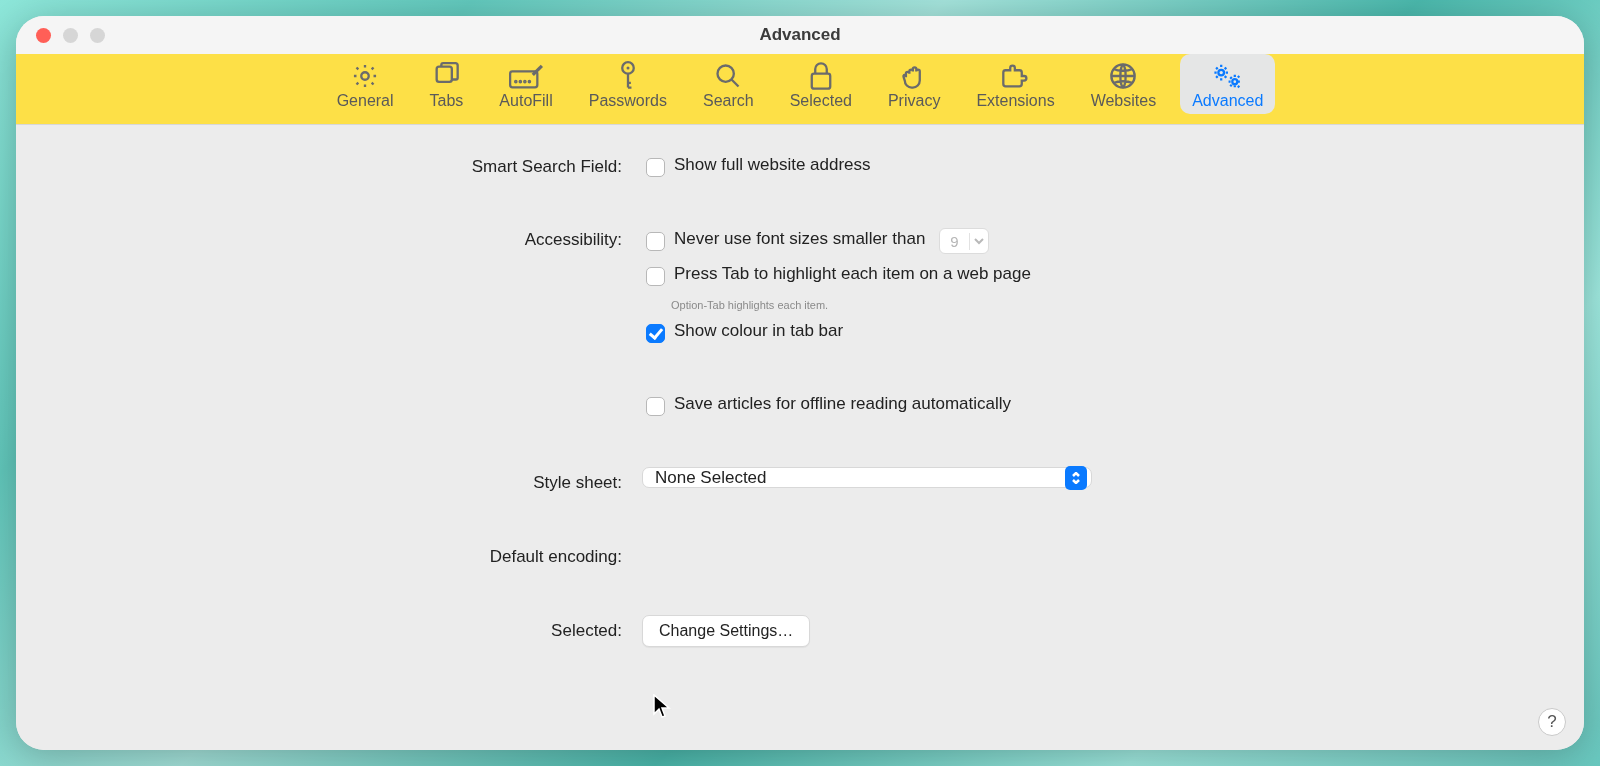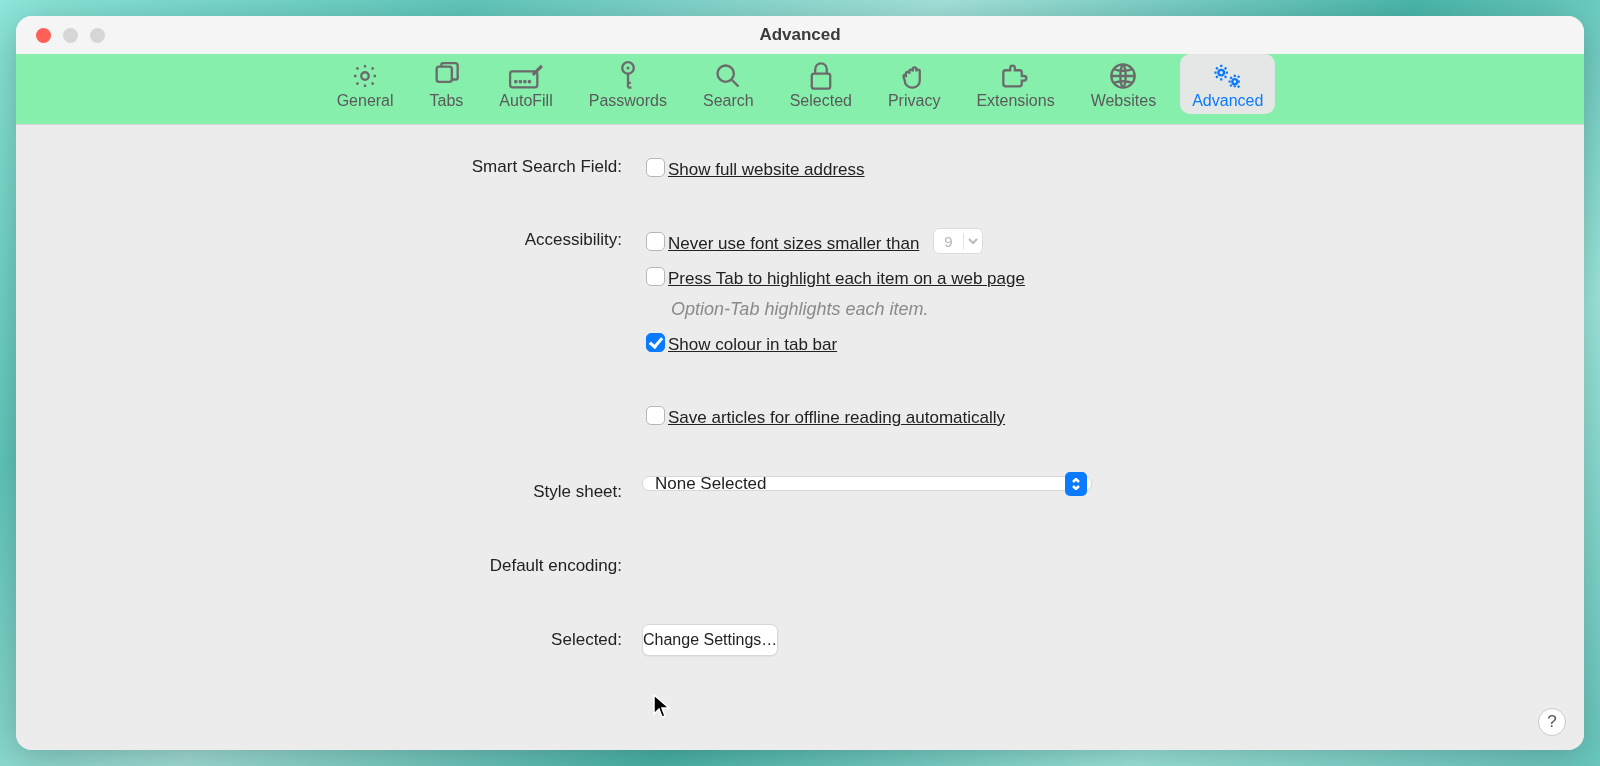--- a/index.html
+++ b/index.html
@@ -4,90 +4,90 @@
 <style>
   * { box-sizing: border-box; }
   html, body { margin:0; padding:0; height:100%; }
   body {
     font-family: -apple-system, "Helvetica Neue", Arial, sans-serif;
     background: linear-gradient(135deg,#8ee7da 0%, #62c9bd 20%, #a5e4dc 40%, #4bb9ad 60%, #a0ebe1 80%, #69c9c0 100%);
     width:1600px; height:766px; overflow:hidden; position:relative;
   }
   .window {
     position:absolute; left:16px; top:16px; right:16px; bottom:16px;
-    background:#ececec; border-radius:16px;
+    background:#ececec; border-radius:28px;
     box-shadow: 0 8px 40px rgba(0,0,0,0.25);
     display:flex; flex-direction:column; overflow:hidden;
   }
   .titlebar {
     height:38px; display:flex; align-items:center; position:relative;
     background:#f5f5f5;
   }
   .traffic { display:flex; gap:12px; margin-left:20px; }
   .traffic .dot { width:15px; height:15px; border-radius:50%; }
   .close-dot { background:#ff5f57; }
   .min-dot, .max-dot { background:#d6d6d6; }
   .win-title { position:absolute; left:0; right:0; top:0; bottom:0;
     display:flex; align-items:center; justify-content:center;
     font-weight:700; font-size:17px; color:#3b3b3b; pointer-events:none;}
   .toolbar {
     display:flex; justify-content:center; gap:12px;
-    background:#86efac; padding-bottom:10px;
+    background:#fde047; padding-bottom:10px;
     border-bottom:1px solid #d7d7d7;
   }
   .tab {
     display:flex; flex-direction:column; align-items:center;
     padding:6px 12px 4px; border-radius:10px; font-size:16px; color:#5a5a5a;
     cursor:default;
   }
   .tab .icon { height:32px; display:flex; align-items:center; justify-content:center; }
   .tab.active { background:#e5e6e6; color:#0a7aff; }
   .tab.active svg { stroke:#0a7aff; fill:none; }
   .tab svg { stroke:#6b6b6b; fill:none; stroke-width:2; }
   .content { flex:1; overflow:auto; background:#ececec; padding-top:30px; font-size:17px; color:#222;}
   .form { display:grid; grid-template-columns: 606px 20px 1fr; row-gap:10px; align-items:start; }
   .label { text-align:right; padding-top:2px; }
   .ctrl { grid-column:3; display:flex; flex-direction:column; gap:10px; align-items:flex-start; }
   .section-gap { height:28px; }
-  .check-row { display:flex; align-items:flex-end; gap:0;text-decoration:underline; }
+  .check-row { display:flex; align-items:flex-start; gap:6px; }
   input[type=checkbox]{
     appearance:none; -webkit-appearance:none;
     width:19px; height:19px; border:1px solid #b8b8b8; border-radius:5px;
     background:#fff; position:relative; cursor:default;
   }
   input[type=checkbox]:checked{
     background:#0a7aff; border-color:#0a7aff;
   }
   input[type=checkbox]:checked::after{
     content:""; position:absolute; left:5px; top:1px; width:5px; height:10px;
     border:solid #fff; border-width:0 3px 3px 0; transform:rotate(40deg);
   }
-  .hint { color:#8a8a8a; font-size:18px; padding-left:29px;font-style:italic; }
+  .hint { color:#8a8a8a; font-size:11px; padding-left:29px; }
   .font-row { display:flex; align-items:center; gap:14px; }
   .mini-select {
     display:flex; align-items:center; border:1px solid #dcdcdc; border-radius:6px;
     background:#fff; height:26px; color:#b6b6b6;
   }
   .mini-select .val { padding:0 10px; border-right:1px solid #e2e2e2; font-size:15px;}
   .mini-select .arrw { width:18px; display:flex; align-items:center; justify-content:center; height:100%;}
   .mini-select .arrw svg{ stroke:#b9b9b9; stroke-width:2; }
   .popup {
     display:flex; align-items:center; justify-content:space-between;
     background:#fff; border:1px solid #d8d8d8; border-radius:7px;
-    height:15px; width:450px; padding-left:12px;
+    height:21px; width:450px; padding-left:12px;
   }
   .popup .stepper {
     width:22px; height:24px; border-radius:5px; background:#0a7aff;
     display:flex; flex-direction:column; align-items:center; justify-content:center;
     margin-right:4px;
   }
   .popup .stepper svg{ stroke:#fff; stroke-width:2.5; }
   .btn {
     background:#fff; border:1px solid #d8d8d8; border-radius:7px;
-    height:32px; padding:0 0; font-size:16px; display:inline-flex; align-items:center;
+    height:32px; padding:0 16px; font-size:16px; display:inline-flex; align-items:center;
     box-shadow:0 1px 1px rgba(0,0,0,0.05);
   }
   .help {
     position:absolute; right:18px; bottom:14px; width:28px; height:28px;
     border:1px solid #c9c9c9; border-radius:50%; background:#fff;
     display:flex; align-items:center; justify-content:center; font-size:17px; color:#555;
   }
   .cursor {
     position:absolute; width:18px; height:26px; pointer-events:none; z-index:50;
   }

